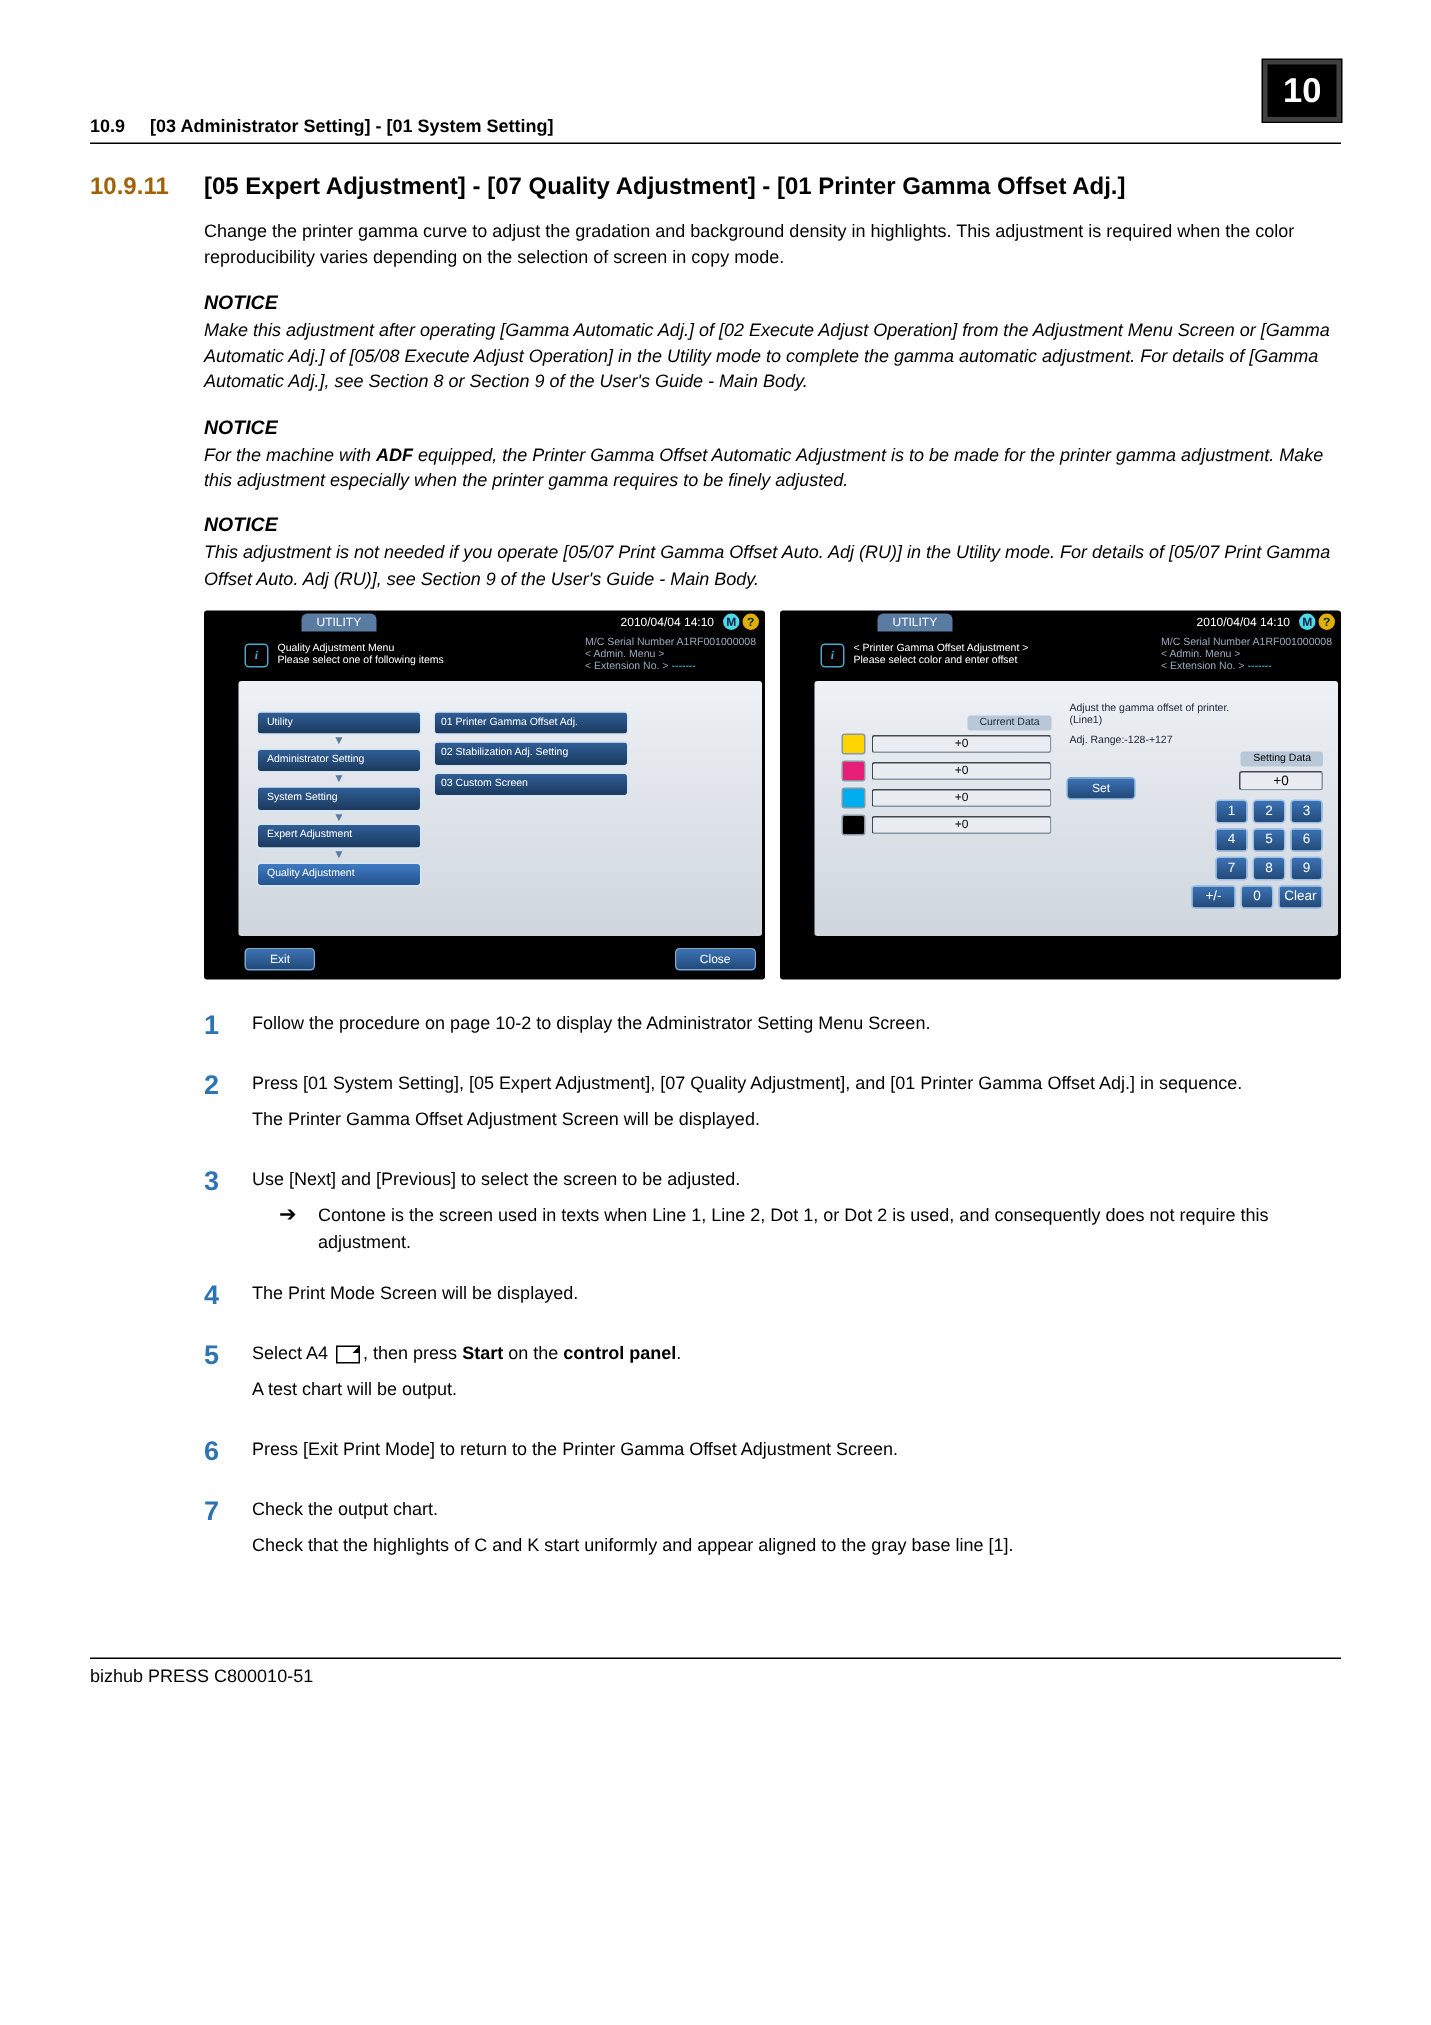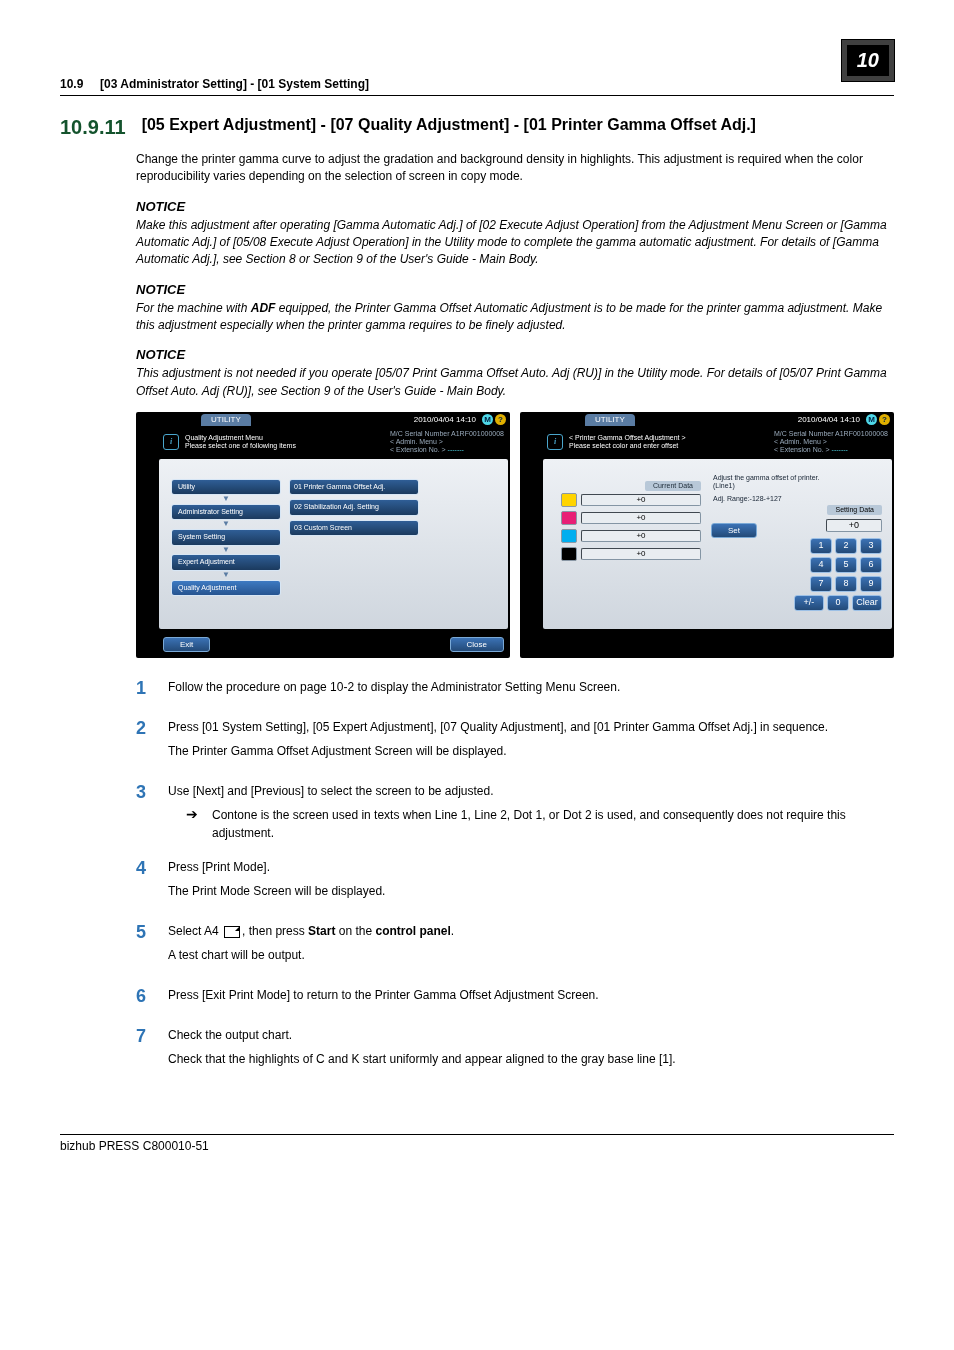--- a/index.html
+++ b/index.html
@@ -25,36 +25,35 @@
     }
     .header-left {
       font-weight: bold;
       font-size: 12px;
       margin-top: 47px;
     }
     .chapter-badge {
       background: #000;
       color: #fff;
       font-weight: bold;
-      font-size: 20px;
+      font-size: 23px;
       padding: 4px 10px;
-      border: 5px solid #404040;
+      border: 3px solid #404040;
       outline: 1px solid #000;
-      font-style: italic;
     }
     .section-row {
       display: flex;
       align-items: flex-start;
       gap: 16px;
       margin-bottom: 12px;
     }
     .section-number {
       font-weight: bold;
-      font-size: 20px;
-      color: #14532d;
+      font-size: 16px;
+      color: #a16207;
       flex: 0 0 60px;
     }
     .section-title {
       font-weight: bold;
       font-size: 16px;
     }
     .body-col {
       margin-left: 76px;
       margin-bottom: 12px;
       line-height: 1.45;
@@ -535,21 +534,20 @@
         <div class="sub">
           <span class="arrow">➔</span>
           <span>Contone is the screen used in texts when Line 1, Line 2, Dot 1, or Dot 2 is used, and consequently does not require this adjustment.</span>
         </div>
       </div>
     </div>
 
     <div class="step">
       <div class="step-num">4</div>
       <div class="step-body">
-        <p>Press [Print Mode].</p>
         <p>The Print Mode Screen will be displayed.</p>
       </div>
     </div>
 
     <div class="step">
       <div class="step-num">5</div>
       <div class="step-body">
         <p>
           <span>Select A4 </span><span class="paper-ico"></span><span>, then press </span><b>Start</b><span> on the </span><b>control panel</b><span>.</span>
         </p>

